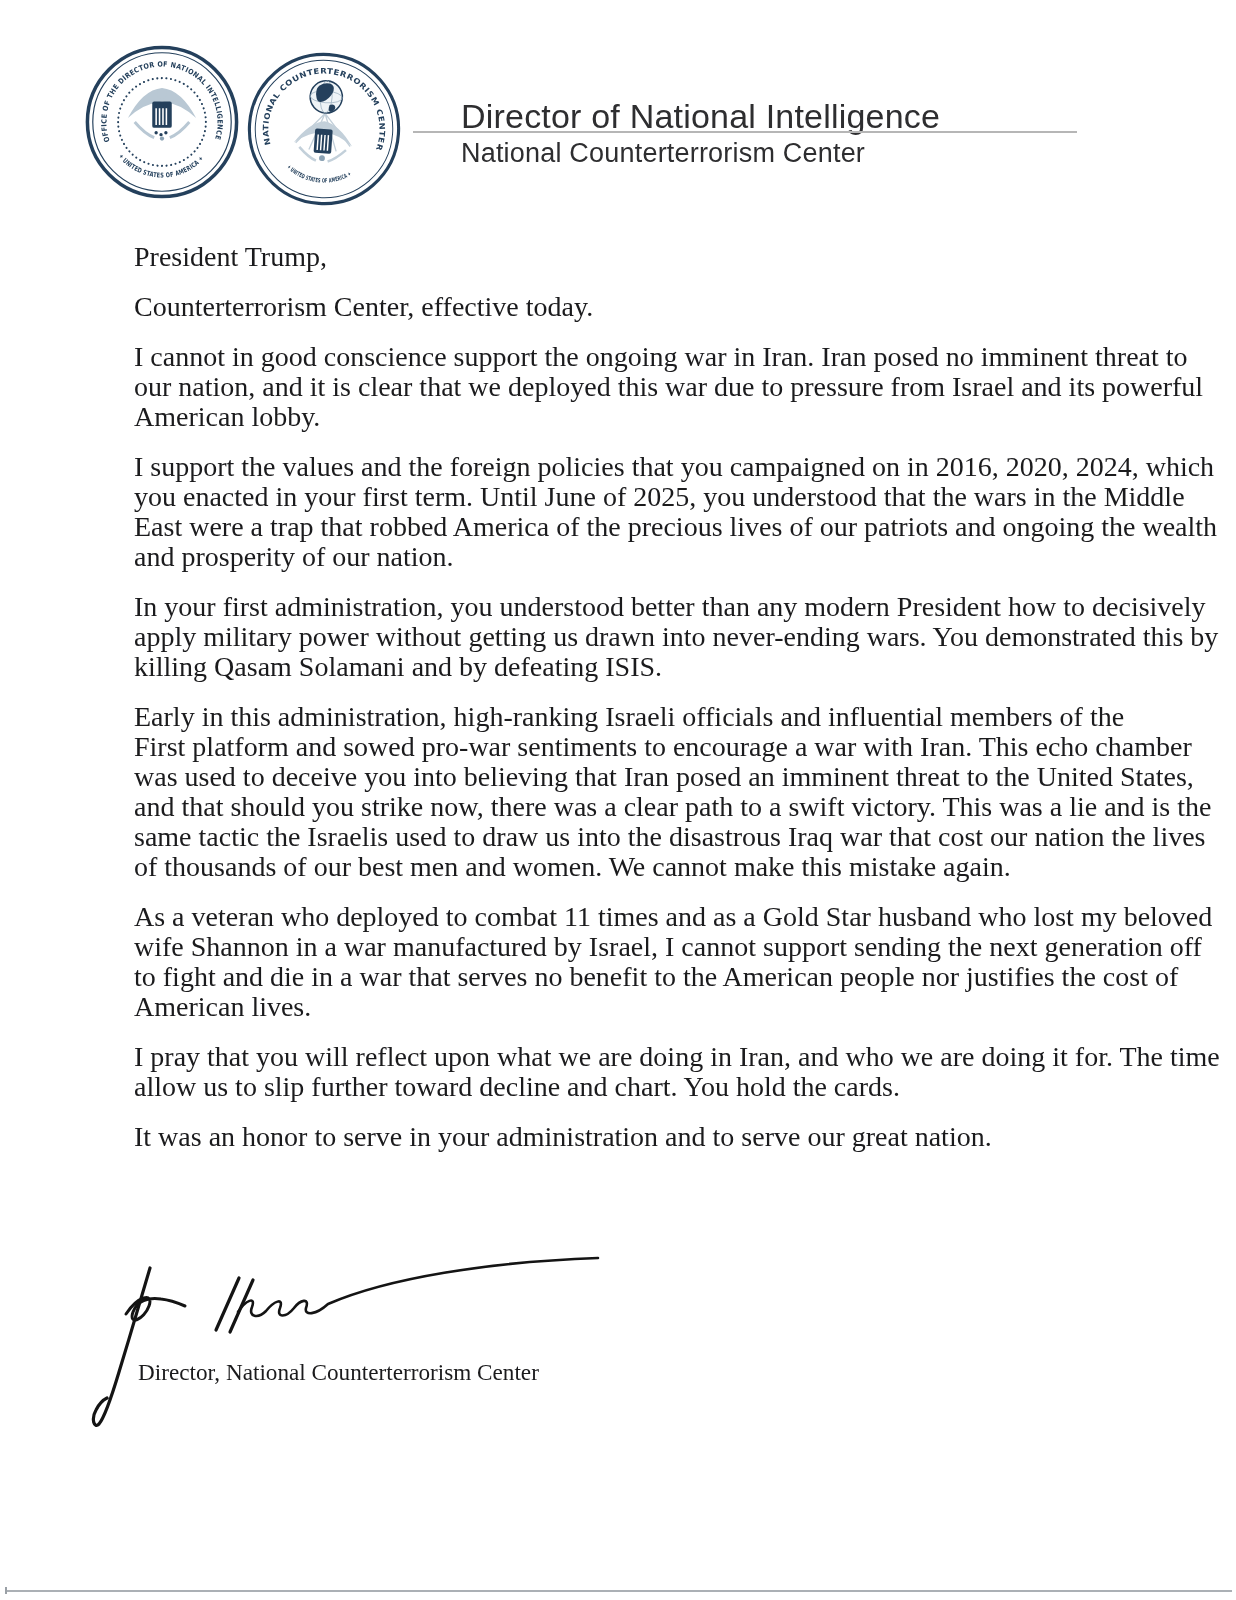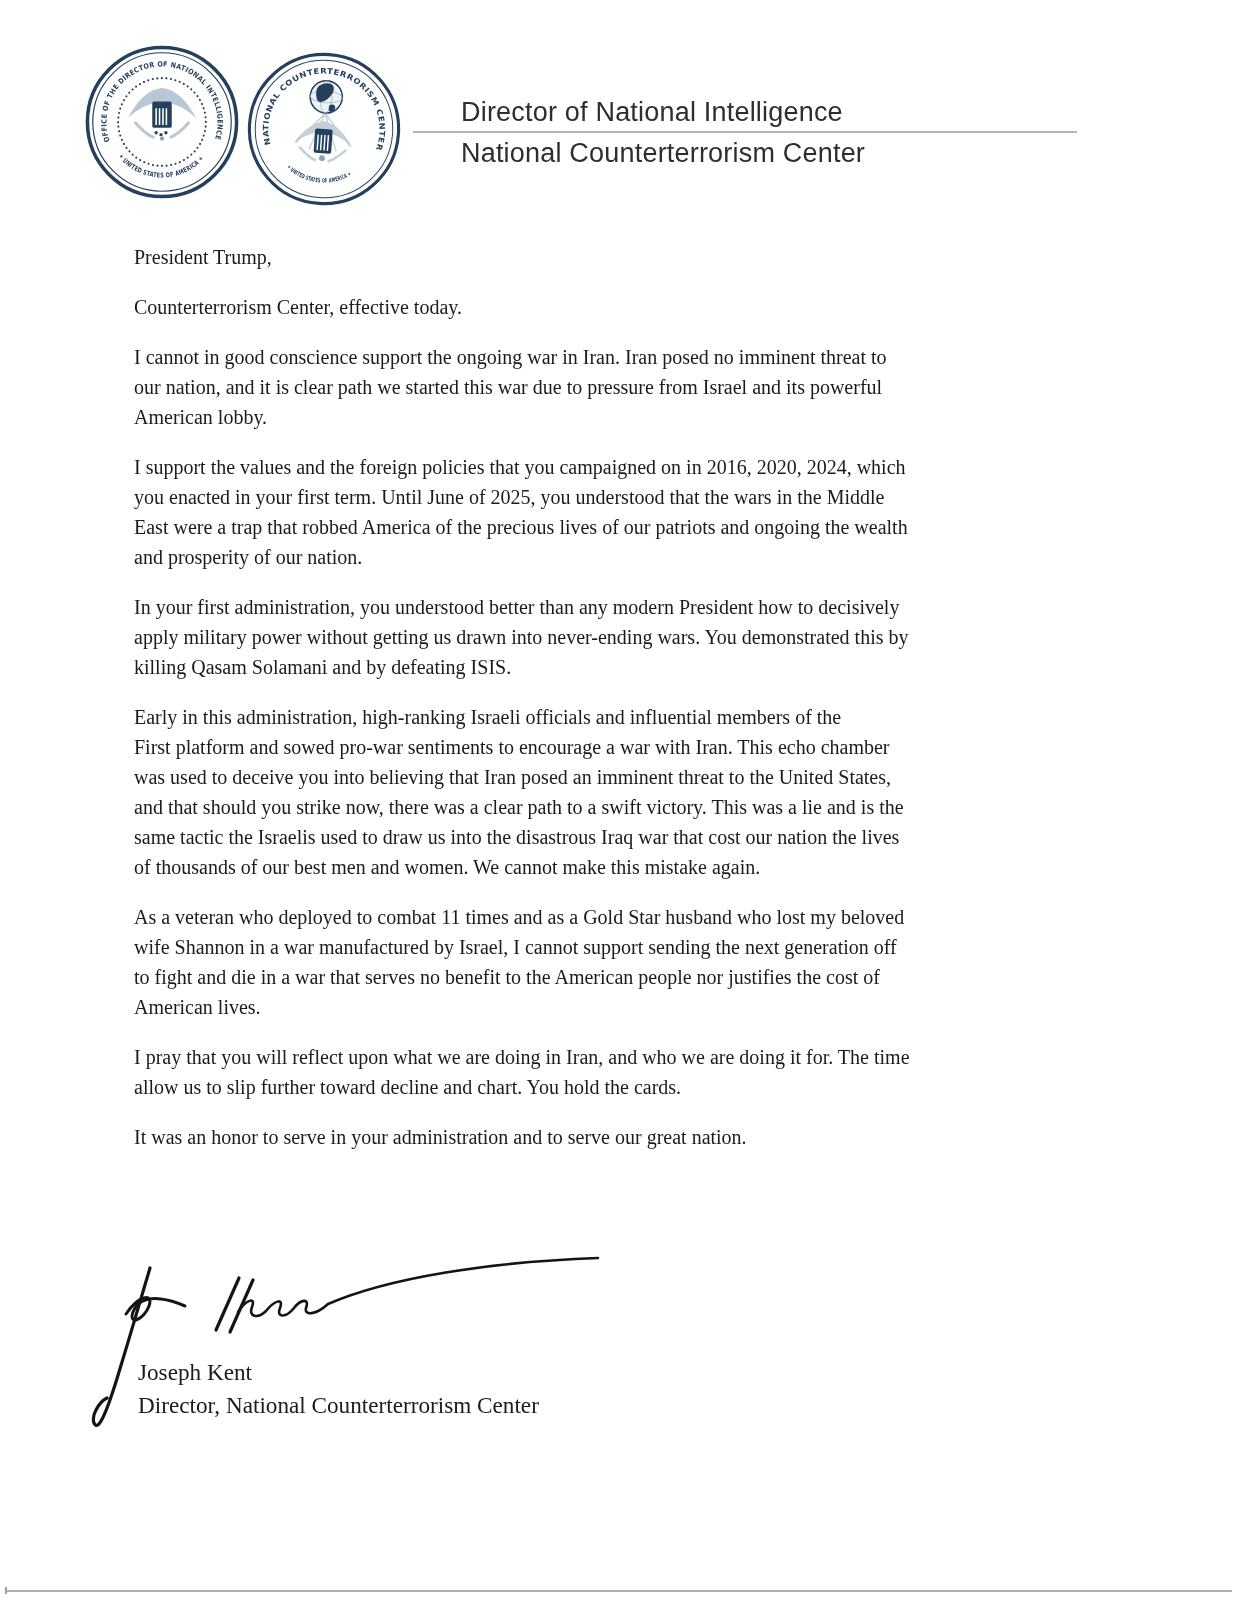--- a/index.html
+++ b/index.html
@@ -8,27 +8,27 @@
     width:1236px;height:1600px;
     background:#ffffff;
     overflow:hidden;
     font-family:"Liberation Serif", serif;
   }
   
   .seal{position:absolute;}
   .seal-odni{left:84px;top:44px;width:156px;height:156px;}
   .seal-nctc{left:246px;top:48px;width:156px;height:162px;transform:rotate(4deg);}
   .org-lines{position:absolute;left:437px;top:94px;font-family:"Liberation Sans",sans-serif;color:#2e2e30;}
-  .org-line1{position:absolute;left:24px;top:3px;font-size:27px;white-space:nowrap;letter-spacing:.2px;}
+  .org-line1{position:absolute;left:24px;top:3px;font-size:34px;white-space:nowrap;letter-spacing:.2px;}
   .org-rule{position:absolute;left:-24px;top:37px;width:664px;height:2px;background:#b6b6b6;}
   .org-line2{position:absolute;left:24px;top:44px;font-size:27px;white-space:nowrap;letter-spacing:.2px;}
   
   .letter-body{
     position:absolute;left:134px;top:242px;width:960px;
-    font-size:20px;line-height:30px;color:#1b1b1d;
+    font-size:28px;line-height:30px;color:#1b1b1d;
   }
   .salutation{margin:0 0 20px 0;white-space:nowrap;}
   .para{margin:0 0 20px 0;}
   .line{white-space:nowrap;}
   
   .signature-svg{position:absolute;left:88px;top:1240px;width:532px;height:205px;}
   .closing{position:absolute;left:138px;top:1356px;font-size:23.2px;line-height:33px;color:#1b1b1d;}
   .closing div{white-space:nowrap;}
   
   .bottom-rule{position:absolute;left:6px;top:1590px;width:1226px;height:2px;background:#abb0b5;}
@@ -102,21 +102,21 @@
   </div>
 
   <div class="letter-body">
     <div class="salutation">President Trump,</div>
     <div>
         <div class="para">
           <div class="line">Counterterrorism Center, effective today.</div>
         </div>
         <div class="para">
           <div class="line">I cannot in good conscience support the ongoing war in Iran. Iran posed no imminent threat to</div>
-          <div class="line">our nation, and it is clear path we started this war due to pressure from Israel and its powerful</div>
+          <div class="line">our nation, and it is clear that we deployed this war due to pressure from Israel and its powerful</div>
           <div class="line">American lobby.</div>
         </div>
         <div class="para">
           <div class="line">I support the values and the foreign policies that you campaigned on in 2016, 2020, 2024, which</div>
           <div class="line">you enacted in your first term. Until June of 2025, you understood that the wars in the Middle</div>
           <div class="line">East were a trap that robbed America of the precious lives of our patriots and ongoing the wealth</div>
           <div class="line">and prosperity of our nation.</div>
         </div>
         <div class="para">
           <div class="line">In your first administration, you understood better than any modern President how to decisively</div>
@@ -152,19 +152,18 @@
     <path d="M 62 28 C 55 52 42 96 31 132 C 25 152 17 177 11 184 C 6 189 3 179 8 170 C 11 164 15 160 19 158" fill="none" stroke="#141414" stroke-width="3.2" stroke-linecap="round"></path>
     <path d="M 38 74 C 50 56 66 52 61 66 C 56 80 40 86 45 72 C 49 61 60 57 73 59 C 82 60 90 63 97 66" fill="none" stroke="#141414" stroke-width="3" stroke-linecap="round"></path>
 
     <path d="M 128 90 L 151 38" fill="none" stroke="#141414" stroke-width="3.2" stroke-linecap="round"></path>
     <path d="M 142 92 L 165 40" fill="none" stroke="#141414" stroke-width="3.2" stroke-linecap="round"></path>
 
     <path d="M 150 72 C 158 60 168 56 164 67 C 160 77 170 79 178 71 C 186 61 196 57 192 68 C 188 78 198 78 206 68 C 212 60 222 57 218 68 C 216 76 228 75 240 64 C 300 38 400 22 510 18" fill="none" stroke="#141414" stroke-width="2.6" stroke-linecap="round"></path>
   </svg>
 
   <div class="closing">
-    <div>Joseph Kent</div>
     <div>Director, National Counterterrorism Center</div>
   </div>
 
   <div class="bottom-rule"></div>
   <div class="bottom-rule-tick"></div>
 </div>
 
 </body></html>

